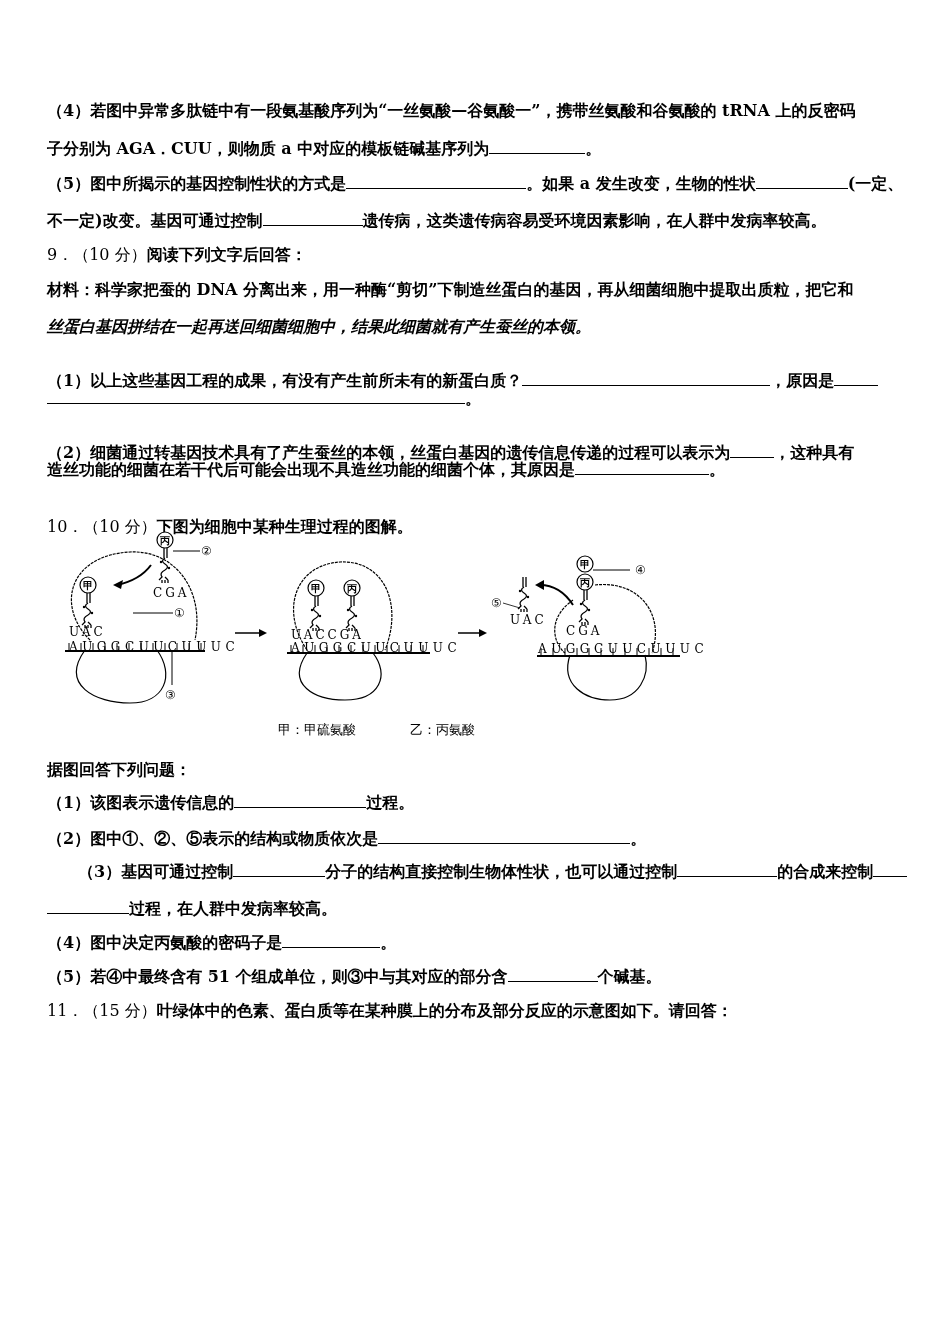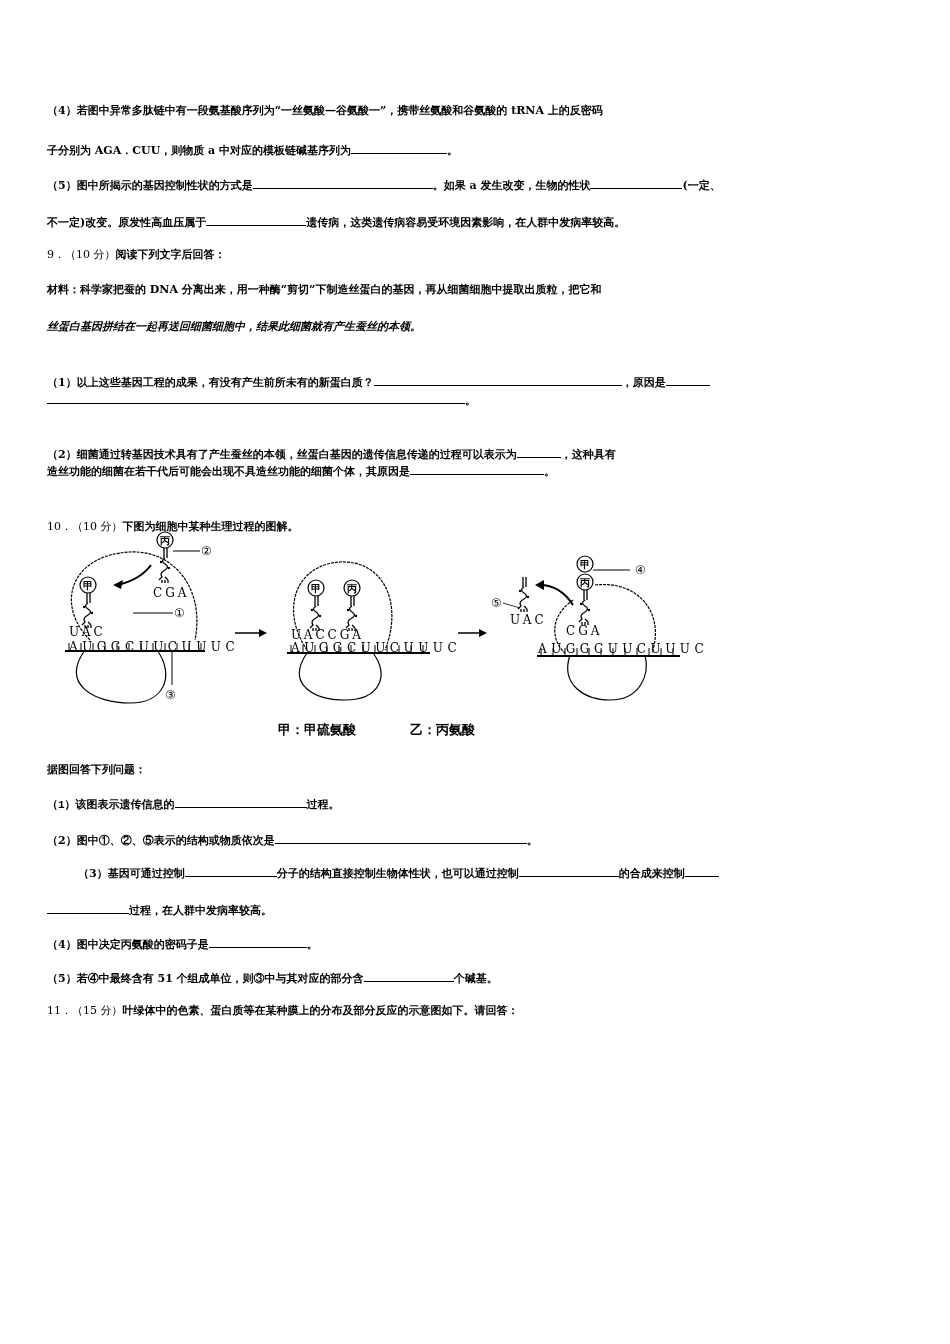--- a/index.html
+++ b/index.html
@@ -1,32 +1,32 @@
 <!DOCTYPE html>
 <html><head>
 <meta charset="utf-8">
 <style>
   html, body { margin:0; padding:0; background:#ffffff; }
   body { width:950px; height:1344px; position:relative; overflow:hidden;
          font-family:"DejaVu Serif","Liberation Serif",serif; color:#000; }
-  .line { position:absolute; left:47px; font-size:11px; font-weight:bold; white-space:nowrap; line-height:20px; }
+  .line { position:absolute; left:47px; font-size:16px; font-weight:bold; white-space:nowrap; line-height:20px; }
   .num { font-weight:normal; }
   .blank { display:inline-block; border-bottom:1.3px solid #000; height:14px; vertical-align:baseline; }
   .diagram { position:absolute; left:55px; top:525px; width:660px; height:225px; }
   .diagram svg text { font-family:"DejaVu Serif","Liberation Serif",serif; }
-  .legend { position:absolute; top:721px; font-size:13px; font-weight:bold; font-family:"DejaVu Sans","Liberation Sans",sans-serif; }
+  .legend { position:absolute; top:721px; font-size:13px; font-weight:normal; font-family:"DejaVu Sans","Liberation Sans",sans-serif; }
 </style>
 </head>
 <body>
 
 <div class="line" style="top:101px;"><span>（4）若图中异常多肽链中有一段氨基酸序列为“一丝氨酸—谷氨酸一”，携带丝氨酸和谷氨酸的 tRNA 上的反密码</span></div>
 <div class="line" style="top:139px;"><span>子分别为 AGA．CUU，则物质 a 中对应的模板链碱基序列为</span><span class="blank" style="width:96px"></span><span>。</span></div>
 
 <div class="line" style="top:174px;"><span>（5）图中所揭示的基因控制性状的方式是</span><span class="blank" style="width:180px"></span><span>。如果 a 发生改变，生物的性状</span><span class="blank" style="width:92px"></span><span>(一定、</span></div>
-<div class="line" style="top:211px;"><span>不一定)改变。原发性高血压属于</span><span class="blank" style="width:100px"></span><span>遗传病，这类遗传病容易受环境因素影响，在人群中发病率较高。</span></div>
+<div class="line" style="top:211px;"><span>不一定)改变。基因可通过控制</span><span class="blank" style="width:100px"></span><span>遗传病，这类遗传病容易受环境因素影响，在人群中发病率较高。</span></div>
 
 <div class="line" style="top:245px;"><span class="num">9．（10 分）</span><span>阅读下列文字后回答：</span></div>
 <div class="line" style="top:280px;"><span>材料：科学家把蚕的 DNA 分离出来，用一种酶“剪切”下制造丝蛋白的基因，再从细菌细胞中提取出质粒，把它和</span></div>
 <div class="line" style="top:317px;font-style:italic;"><span>丝蛋白基因拼结在一起再送回细菌细胞中，结果此细菌就有产生蚕丝的本领。</span></div>
 <div class="line" style="top:371px;"><span>（1）以上这些基因工程的成果，有没有产生前所未有的新蛋白质？</span><span class="blank" style="width:248px"></span><span>，原因是</span><span class="blank" style="width:44px"></span></div>
 <div class="line" style="top:389px;"><span class="blank" style="width:418px"></span><span>。</span></div>
 <div class="line" style="top:423px;margin-top:20px;"><span>（2）细菌通过转基因技术具有了产生蚕丝的本领，丝蛋白基因的遗传信息传递的过程可以表示为</span><span class="blank" style="width:44px"></span><span>，这种具有</span></div>
 <div class="line" style="top:460px;"><span>造丝功能的细菌在若干代后可能会出现不具造丝功能的细菌个体，其原因是</span><span class="blank" style="width:134px"></span><span>。</span></div>
 
 <div class="line" style="top:471px;margin-top:46px;"><span class="num">10．（10 分）</span><span>下图为细胞中某种生理过程的图解。</span></div>
@@ -150,20 +150,20 @@
       <line x1="448" y1="78" x2="465" y2="83" stroke="#000" stroke-width="0.8"></line>
       <path d="M518 80 Q 505 60 485 60" fill="none" stroke="#000" stroke-width="2"></path>
       <polygon points="480,60 489,55 489,65" fill="#000"></polygon>
     </g>
   </svg>
 </div>
 <div class="legend" style="left:278px;">甲：甲硫氨酸</div>
 <div class="legend" style="left:410px;">乙：丙氨酸</div>
 
 <div class="line" style="top:760px;"><span>据图回答下列问题：</span></div>
-<div class="line" style="top:793px;font-family:Liberation Mono, monospace;"><span>（1）该图表示遗传信息的</span><span class="blank" style="width:132px"></span><span>过程。</span></div>
+<div class="line" style="top:793px;"><span>（1）该图表示遗传信息的</span><span class="blank" style="width:132px"></span><span>过程。</span></div>
 <div class="line" style="top:829px;"><span>（2）图中①、②、⑤表示的结构或物质依次是</span><span class="blank" style="width:252px"></span><span>。</span></div>
 <div class="line" style="top:862px;margin-left:31px;"><span>（3）基因可通过控制</span><span class="blank" style="width:92px"></span><span>分子的结构直接控制生物体性状，也可以通过控制</span><span class="blank" style="width:100px"></span><span>的合成来控制</span><span class="blank" style="width:34px"></span></div>
 <div class="line" style="top:899px;"><span class="blank" style="width:82px"></span><span>过程，在人群中发病率较高。</span></div>
 <div class="line" style="top:933px;"><span>（4）图中决定丙氨酸的密码子是</span><span class="blank" style="width:98px"></span><span>。</span></div>
 <div class="line" style="top:967px;"><span>（5）若④中最终含有 51 个组成单位，则③中与其对应的部分含</span><span class="blank" style="width:90px"></span><span>个碱基。</span></div>
 
 <div class="line" style="top:1001px;"><span class="num">11．（15 分）</span><span>叶绿体中的色素、蛋白质等在某种膜上的分布及部分反应的示意图如下。请回答：</span></div>
 
 </body></html>

